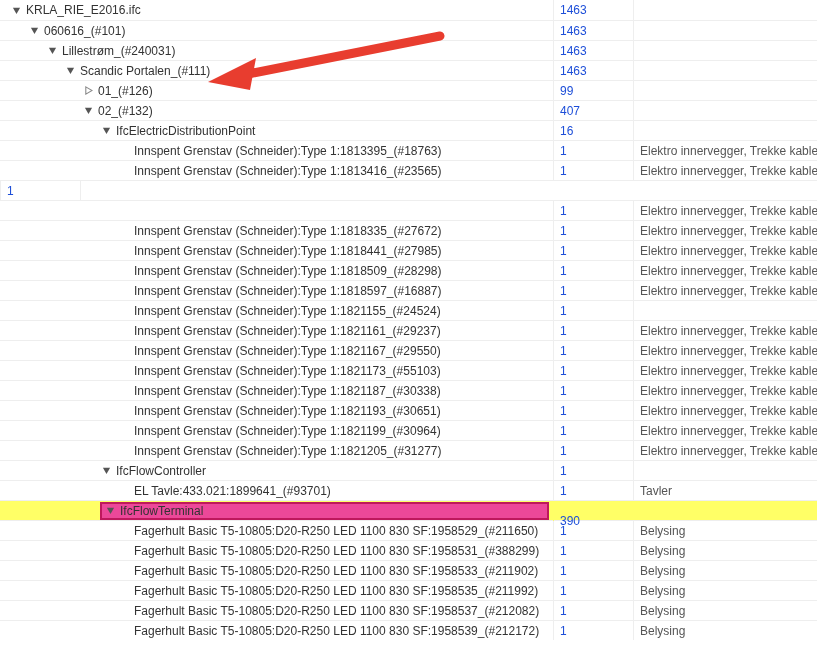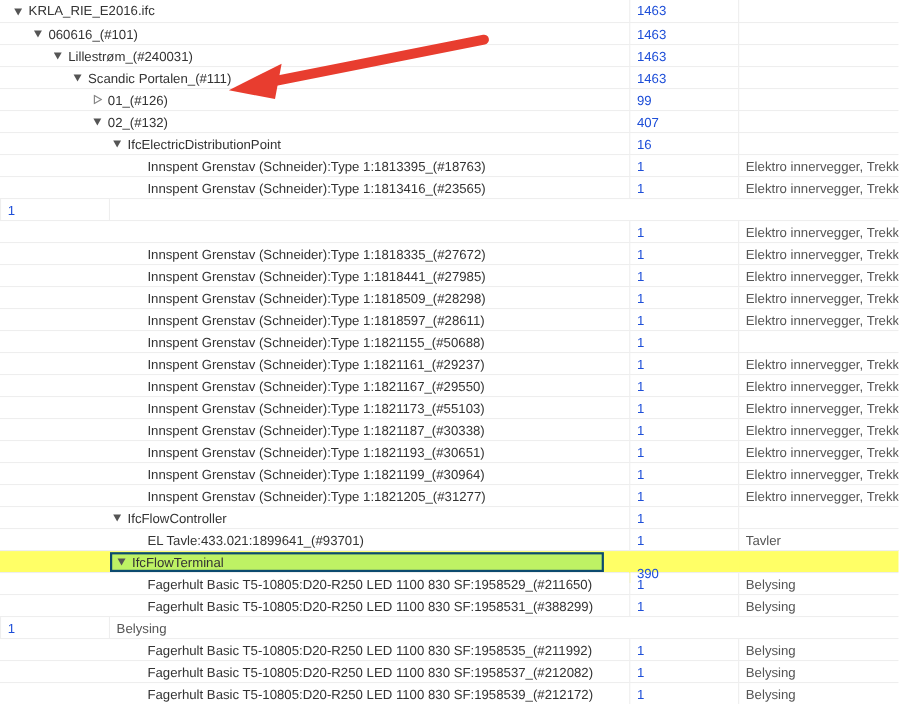--- a/index.html
+++ b/index.html
@@ -21,21 +21,20 @@
   }
   .tree {
     width: 817px;
   }
   .row {
     display: flex;
     align-items: center;
     height: 20px;
     border-top: 1px solid #eee;
     white-space: nowrap;
-    gap: 19px;
   }
   .row:first-child { border-top: none; }
   .col-name {
     flex: 0 0 553px;
     display: flex;
     align-items: center;
     height: 100%;
     padding-right: 4px;
     overflow: hidden;
   }
@@ -69,27 +68,27 @@
     color: #666;
   }
   .toggle svg { display: block; }
   .label { color: #333; }
   .hl-row {
     background: #ffff66;
   }
   .hl-row .col-count { border-left-color: #ffff66; margin-top: 20px; }
   .hl-row .col-desc { border-left-color: #ffff66; }
   .hl-name-box {
-    border: 2px solid #0c4a6e;
+    border: 2px solid #be185d;
     padding: 0 4px 0 2px;
     display: inline-flex;
     align-items: center;
     height: 18px;
     flex: 1 1 auto;
-    background: #bef264;
+    background: #ec4899;
   }
   .arrow-overlay {
     position: absolute;
     left: 190px;
     top: 24px;
     pointer-events: none;
   }
 </style>
 </head>
 <body>
@@ -241,30 +240,30 @@
           <span class="toggle"></span>
           <span class="label">Innspent Grenstav (Schneider):Type 1:1818509_(#28298)</span>
         </div>
         <div class="col-count">1</div>
         <div class="col-desc">Elektro innervegger, Trekke kabler, Kor</div>
       </div>
       <div class="row">
         <div class="col-name">
           <span class="indent" style="width: 118px;"></span>
           <span class="toggle"></span>
-          <span class="label">Innspent Grenstav (Schneider):Type 1:1818597_(#28611)</span>
-        </div>
-        <div class="col-count">1</div>
-        <div class="col-desc">Elektro innervegger, Trekke kabler, Kor</div>
-      </div>
-      <div class="row">
-        <div class="col-name">
-          <span class="indent" style="width: 118px;"></span>
-          <span class="toggle"></span>
-          <span class="label">Innspent Grenstav (Schneider):Type 1:1821155_(#50688)</span>
+          <span class="label">Innspent Grenstav (Schneider):Type 1:1818597_(#16887)</span>
+        </div>
+        <div class="col-count">1</div>
+        <div class="col-desc">Elektro innervegger, Trekke kabler, Kor</div>
+      </div>
+      <div class="row">
+        <div class="col-name">
+          <span class="indent" style="width: 118px;"></span>
+          <span class="toggle"></span>
+          <span class="label">Innspent Grenstav (Schneider):Type 1:1821155_(#24524)</span>
         </div>
         <div class="col-count">1</div>
         <div class="col-desc"></div>
       </div>
       <div class="row">
         <div class="col-name">
           <span class="indent" style="width: 118px;"></span>
           <span class="toggle"></span>
           <span class="label">Innspent Grenstav (Schneider):Type 1:1821161_(#29237)</span>
         </div>
@@ -374,20 +373,25 @@
       <div class="row">
         <div class="col-name">
           <span class="indent" style="width: 118px;"></span>
           <span class="toggle"></span>
           <span class="label">Fagerhult Basic T5-10805:D20-R250 LED 1100 830 SF:1958531_(#388299)</span>
         </div>
         <div class="col-count">1</div>
         <div class="col-desc">Belysing</div>
       </div>
       <div class="row">
+        <div class="col-name">
+          <span class="indent" style="width: 118px;"></span>
+          <span class="toggle"></span>
+          <span class="label">Fagerhult Basic T5-10805:D20-R250 LED 1100 830 SF:1958533_(#211902)</span>
+        </div>
         <div class="col-count">1</div>
         <div class="col-desc">Belysing</div>
       </div>
       <div class="row">
         <div class="col-name">
           <span class="indent" style="width: 118px;"></span>
           <span class="toggle"></span>
           <span class="label">Fagerhult Basic T5-10805:D20-R250 LED 1100 830 SF:1958535_(#211992)</span>
         </div>
         <div class="col-count">1</div>

